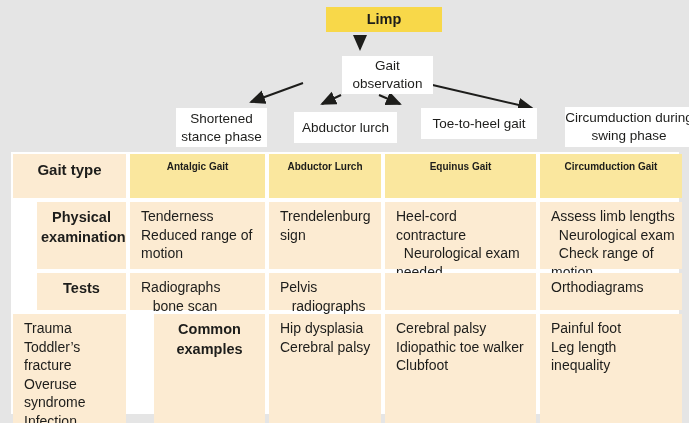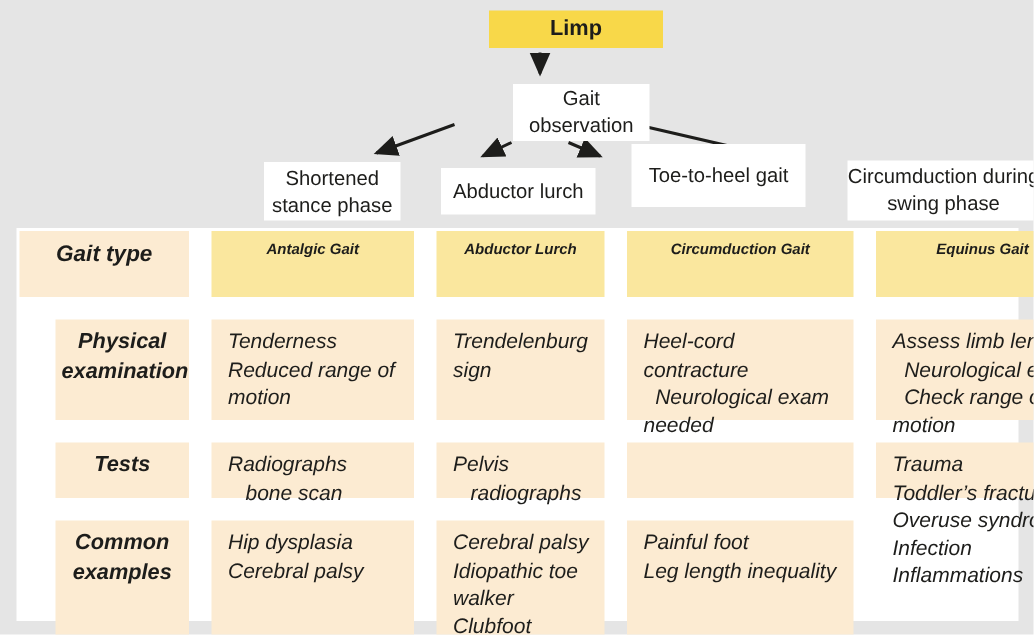--- a/index.html
+++ b/index.html
@@ -18,24 +18,23 @@
     text-align:center;background:var(--box_white,#fff);
     font-size:13.5px;line-height:1.3;margin-left:24px;
   }
   .node.root{
     background:var(--limp_yellow,#f8d849);
     font-weight:bold;font-size:14.5px;
   }
   .tbl{
     position:absolute;left:11px;top:152px;width:668px;height:262px;
     background:var(--box_white,#fff);
-    display:grid;box-sizing:border-box;padding:2px;gap:15px;
+    display:grid;box-sizing:border-box;padding:2px;gap:4px;
     grid-template-columns:113px 135px 112px 151px 142px;
     grid-template-rows:44px 67px 37px auto;
-    font-style:italic;
   }
   .cell{
     background:var(--cell_cream,#fcebd2);
     white-space:pre-wrap;box-sizing:border-box;
     font-size:14px;line-height:1.33;
     padding:5px 6px 2px 11px;
   }
   .cell.colhead{
     background:var(--header_yellow,#fae79e);
     font-weight:bold;font-size:10px;text-align:center;
@@ -66,30 +65,30 @@
   </svg>
 
   <div class="node root" style="left:302px;top:7px;width:116px;height:25px;">Limp</div>
 
   <div class="node" style="left:152px;top:108px;width:91px;height:39px;">Shortened stance phase</div>
 
   <div class="node" style="left:318px;top:56px;width:91px;height:38px;">Gait observation</div>
 
   <div class="node" style="left:270px;top:112px;width:103px;height:31px;">Abductor lurch</div>
 
-  <div class="node" style="left:397px;top:96px;width:116px;height:42px;">Toe-to-heel gait</div>
+  <div class="node" style="left:397px;top:108px;width:116px;height:31px;">Toe-to-heel gait</div>
 
   <div class="node" style="left:541px;top:107px;width:128px;height:40px;">Circumduction during swing phase</div>
 
   <div class="tbl">
     <div class="cell corner">Gait type</div>
     <div class="cell colhead">Antalgic Gait</div>
     <div class="cell colhead">Abductor Lurch</div>
+    <div class="cell colhead">Equinus Gait</div>
     <div class="cell colhead">Circumduction Gait</div>
-    <div class="cell colhead">Equinus Gait</div>
 
     <div class="cell rowlabel">Physical examination</div>
     <div class="cell body">Tenderness
 Reduced range of
 motion</div>
     <div class="cell body">Trendelenburg
 sign</div>
     <div class="cell body">Heel-cord contracture
   Neurological exam
 needed</div>
@@ -97,20 +96,21 @@
   Neurological exam
   Check range of
 motion</div>
 
     <div class="cell rowlabel">Tests</div>
     <div class="cell body">Radiographs
    bone scan</div>
     <div class="cell body">Pelvis
    radiographs</div>
     <div class="cell body"></div>
+    <div class="cell body">Orthodiagrams</div>
 
     <div class="cell body">Trauma
 Toddler’s fracture
 Overuse syndrome
 Infection
 Inflammations</div>
     <div class="cell rowlabel">Common examples</div>
     <div class="cell body">Hip dysplasia
 Cerebral palsy</div>
     <div class="cell body">Cerebral palsy

